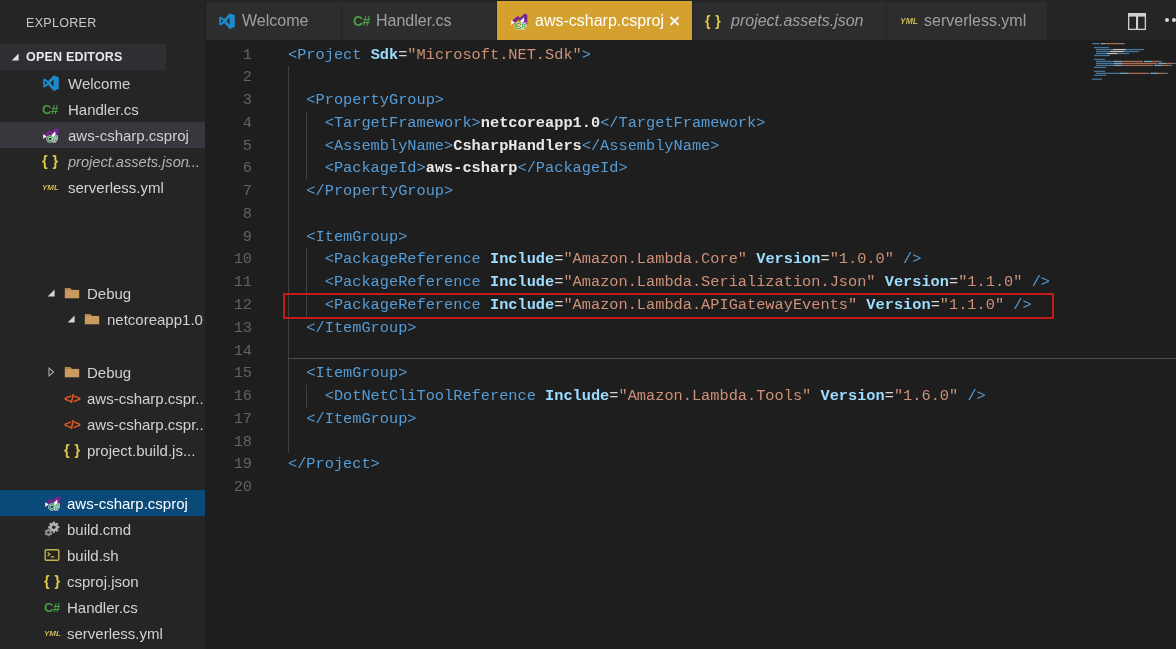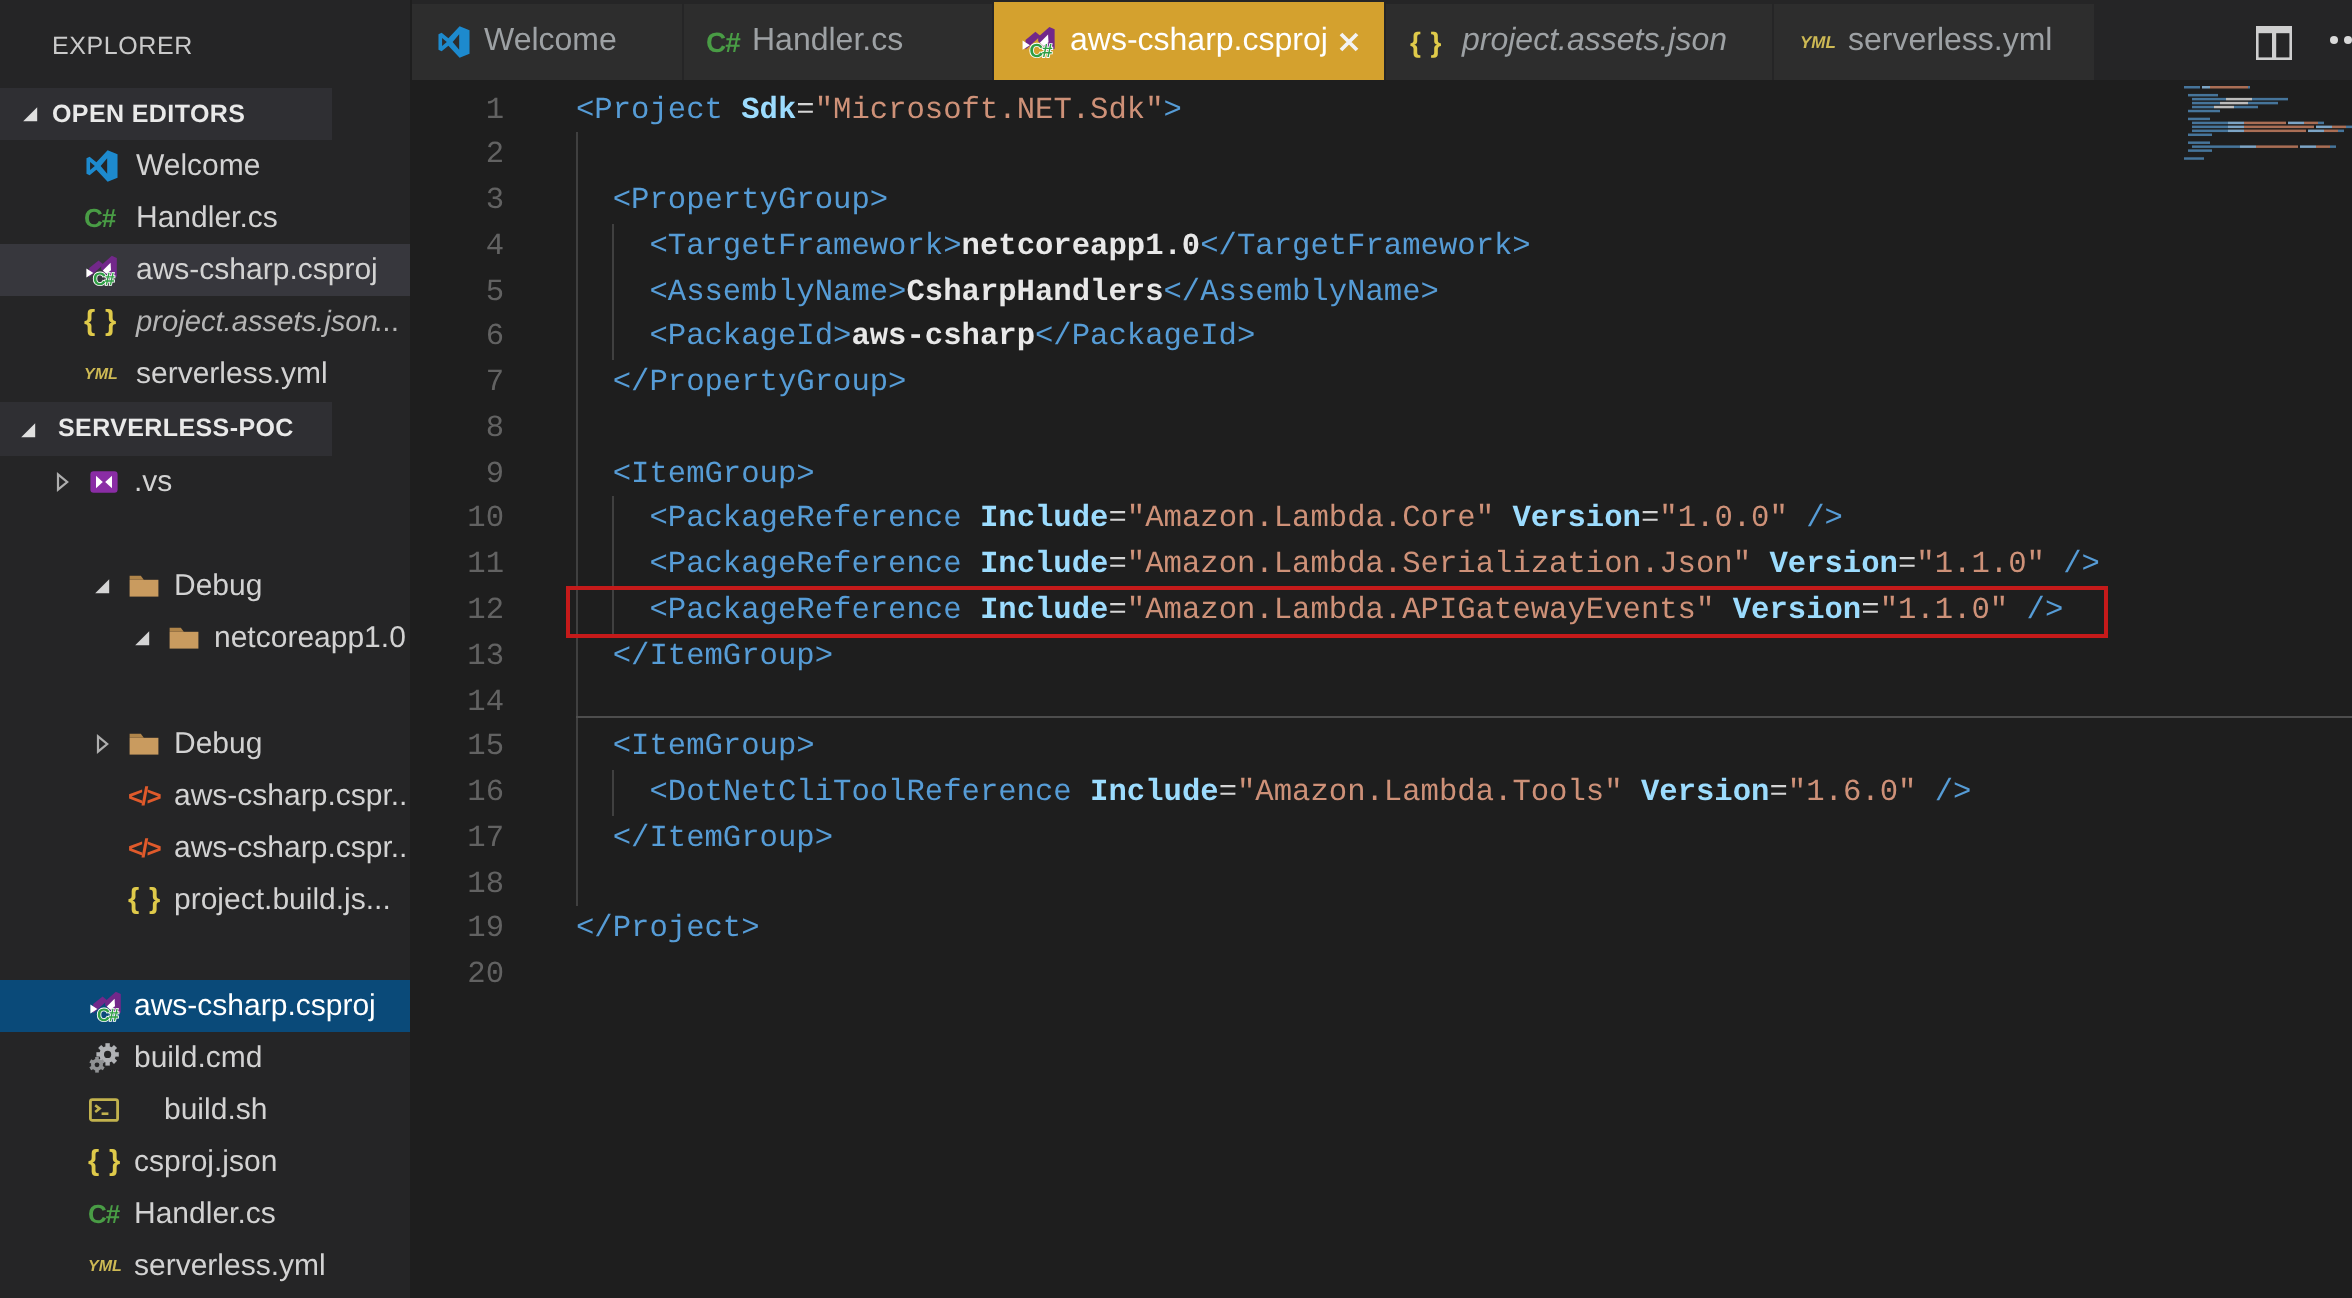--- a/index.html
+++ b/index.html
@@ -54,37 +54,20 @@
         </svg></span>
       <span class="rlab" style="left:68px;">aws-csharp.csproj</span>
     </div>
 <div class="row" style="top:148px;">
       <span class="ric" style="left:42px"><span style="font:bold 14.5px 'Liberation Sans';color:#dfca4a;letter-spacing:1px">{ }</span></span>
       <span class="rlab" style="left:68px;font-style:italic;color:#b5b5b5;"><span style="font-size:14.6px">project.assets.json</span><span style="position:absolute;left:119px;font-style:normal">...</span></span>
     </div>
 <div class="row" style="top:174px;">
       <span class="ric" style="left:42px"><span style="font:bold italic 8px 'Liberation Sans';color:#cdb954">YML</span></span>
       <span class="rlab" style="left:68px;">serverless.yml</span>
-    </div>
-<div class="sechead" style="top:201px;height:27px;line-height:27px">
-      <span class="tw" style="left:9px"><svg width="10" height="10" viewBox="0 0 10 10">
-          <polygon points="8.6,1.6 8.6,8.6 1.6,8.6" fill="#e0e0e0"></polygon>
-        </svg></span>
-      <span style="position:absolute;left:29px">SERVERLESS-POC</span>
-    </div>
-<div class="row" style="top:228px;">
-      <span class="tw" style="left:26px"><svg width="10" height="10" viewBox="0 0 10 10">
-          <polygon points="3,1.2 7.6,5 3,8.8" fill="none" stroke="#aeaeae" stroke-width="1.1"></polygon>
-        </svg></span>
-      <span class="ric" style="left:44px"><svg width="16" height="16" viewBox="0 0 16 16">
-          <rect x="1.2" y="2.6" width="13.6" height="10.8" rx="1.6" fill="#8a2da5"></rect>
-          <path fill="#fff" d="M4 4.9 L7.4 8 L4 11.1 Z"></path>
-          <path fill="#fff" d="M12 4.9 L8.6 8 L12 11.1 Z"></path>
-        </svg></span>
-      <span class="rlab" style="left:67px">.vs</span>
     </div>
 <div class="row" style="top:280px;">
       <span class="tw" style="left:46px"><svg width="10" height="10" viewBox="0 0 10 10">
           <polygon points="8.6,1.6 8.6,8.6 1.6,8.6" fill="#d4d4d4"></polygon>
         </svg></span>
       <span class="ric" style="left:64px"><svg width="16" height="16" viewBox="0 0 16 16">
           <path fill="#b0854a" d="M0.8 2.9 h5.6 l1.5 2 H0.8 Z"></path>
           <path fill="#c99b5f" d="M0.8 4.9 h14.4 V13.3 H0.8 Z"></path>
         </svg></span>
       <span class="rlab" style="left:87px">Debug</span>
@@ -157,21 +140,21 @@
           <circle cx="4.5" cy="11.4" r="1.2" fill="#252526"></circle>
         </svg></span>
       <span class="rlab" style="left:67px">build.cmd</span>
     </div>
 <div class="row" style="top:542px;">
       <span class="ric" style="left:44px"><svg width="16" height="16" viewBox="0 0 16 16">
           <rect x="1.2" y="2.8" width="13.6" height="10.4" rx="1" fill="#252526" stroke="#c2b24e" stroke-width="1.4"></rect>
           <path d="M3.6 5.6 l2.2 1.7 -2.2 1.7" stroke="#c2b24e" stroke-width="1.3" fill="none"></path>
           <rect x="6.8" y="9.2" width="3.4" height="1.3" fill="#c2b24e"></rect>
         </svg></span>
-      <span class="rlab" style="left:82px">build.sh</span>
+      <span class="rlab" style="left:67px">build.sh</span>
     </div>
 <div class="row" style="top:568px;">
       <span class="ric" style="left:44px"><span style="font:bold 14.5px 'Liberation Sans';color:#dfca4a;letter-spacing:1px">{ }</span></span>
       <span class="rlab" style="left:67px">csproj.json</span>
     </div>
 <div class="row" style="top:594px;">
       <span class="ric" style="left:44px"><span style="font:bold 13px 'Liberation Sans';color:#499c45;letter-spacing:-0.5px">C#</span></span>
       <span class="rlab" style="left:67px">Handler.cs</span>
     </div>
 <div class="row" style="top:620px;">

